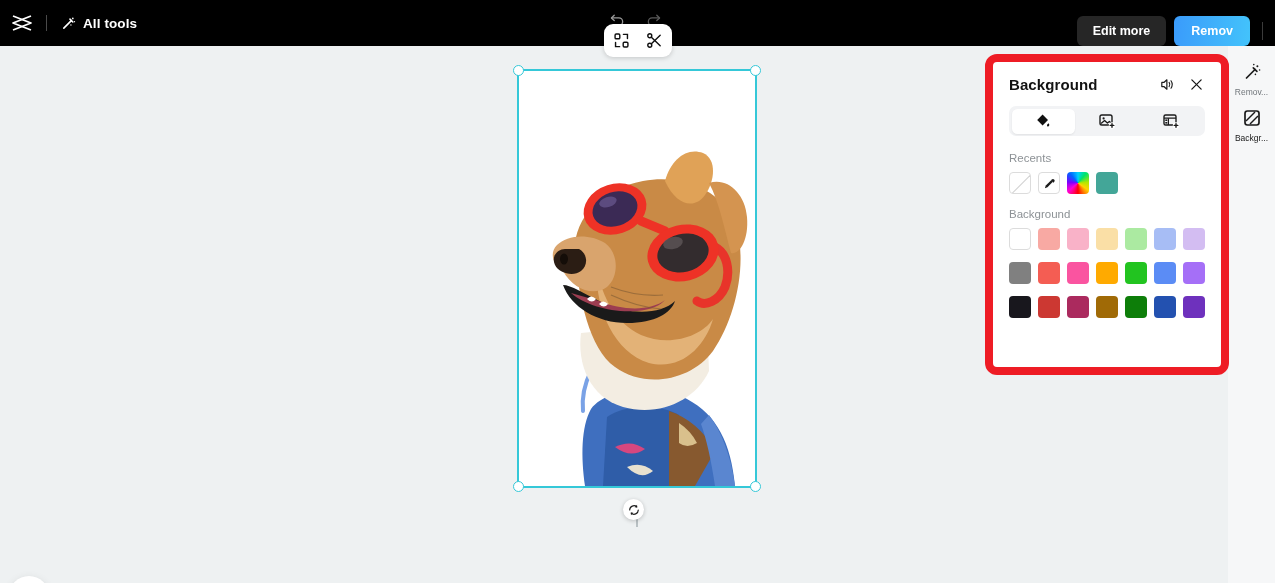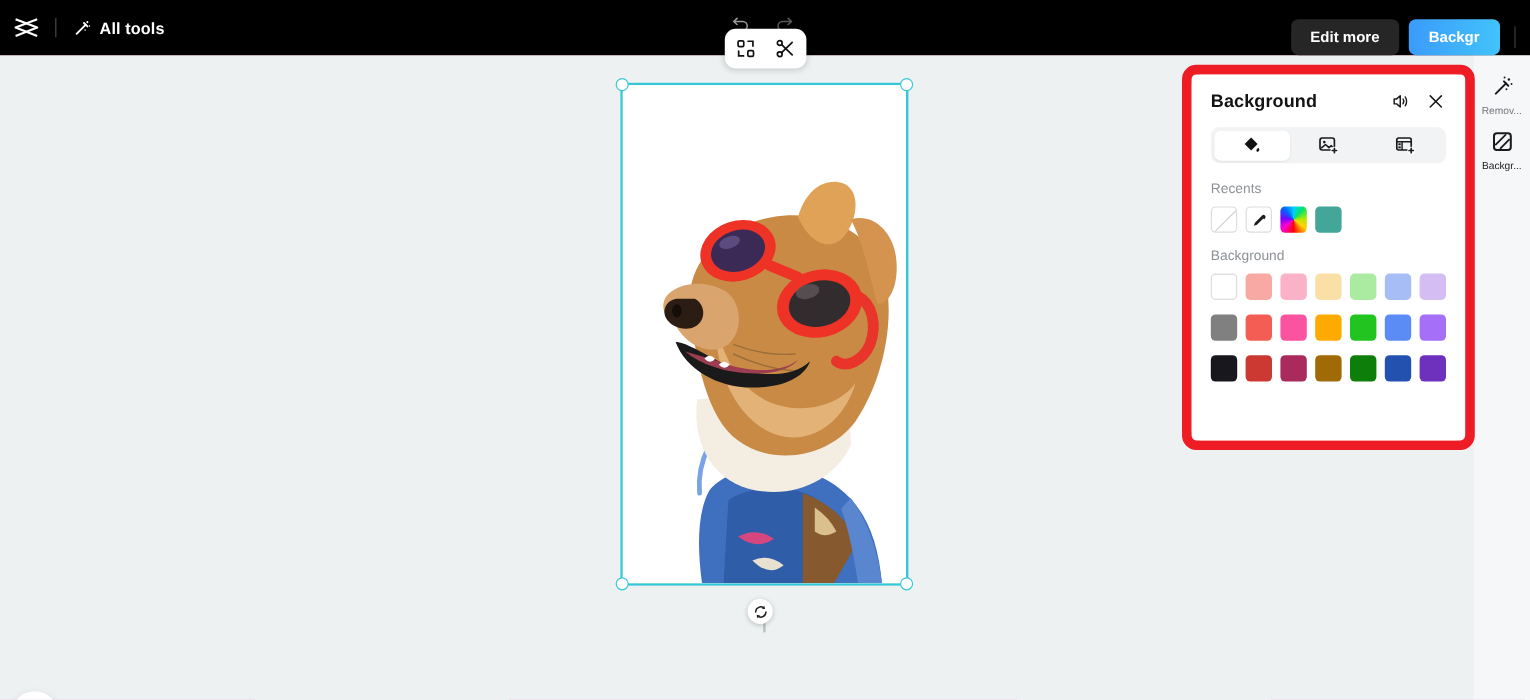--- a/index.html
+++ b/index.html
@@ -9,21 +9,21 @@
     height: 583px;
     overflow: hidden;
     font-family: "Liberation Sans", sans-serif;
     background: #eef1f2;
   }
 
   #app {
     position: relative;
     width: 1275px;
     height: 583px;
-    background: #f9a8d4;
+    background: #a3a3a3;
   }
 
   
   .topbar {
     position: absolute;
     left: 0; top: 0;
     width: 1275px;
     height: 46px;
     background: #000000;
     display: flex;
@@ -449,21 +449,21 @@
       <div class="ur-btn">
         <svg width="17" height="15" viewBox="0 0 18 16" fill="none">
           <path d="M12.5 3.5 L15.5 6.3 L12.5 9" stroke="#5a5a5a" stroke-width="1.4" stroke-linecap="round" stroke-linejoin="round"></path>
           <path d="M15.2 6.3 H7.5 a4 4 0 0 0 0 8 H10.5" stroke="#5a5a5a" stroke-width="1.4" stroke-linecap="round" fill="none"></path>
         </svg>
       </div>
     </div>
 
     <div class="topright">
       <button class="btn-editmore">Edit more</button>
-      <button class="btn-export">Backgr</button>
+      <button class="btn-export">Remov</button>
       <div class="topright-sep"></div>
     </div>
   </div>
 
   <div class="canvas-toolbar">
     <div class="ct-btn">
       <svg width="17" height="17" viewBox="0 0 18 18" fill="none">
         <rect x="2.2" y="2.2" width="5" height="5" rx="1.2" stroke="#111" stroke-width="1.5"></rect>
         <rect x="10.8" y="10.8" width="5" height="5" rx="1.2" stroke="#111" stroke-width="1.5"></rect>
         <path d="M11 2.5 h4.3 v4.3" stroke="#111" stroke-width="1.5" stroke-linecap="round" fill="none"></path>

